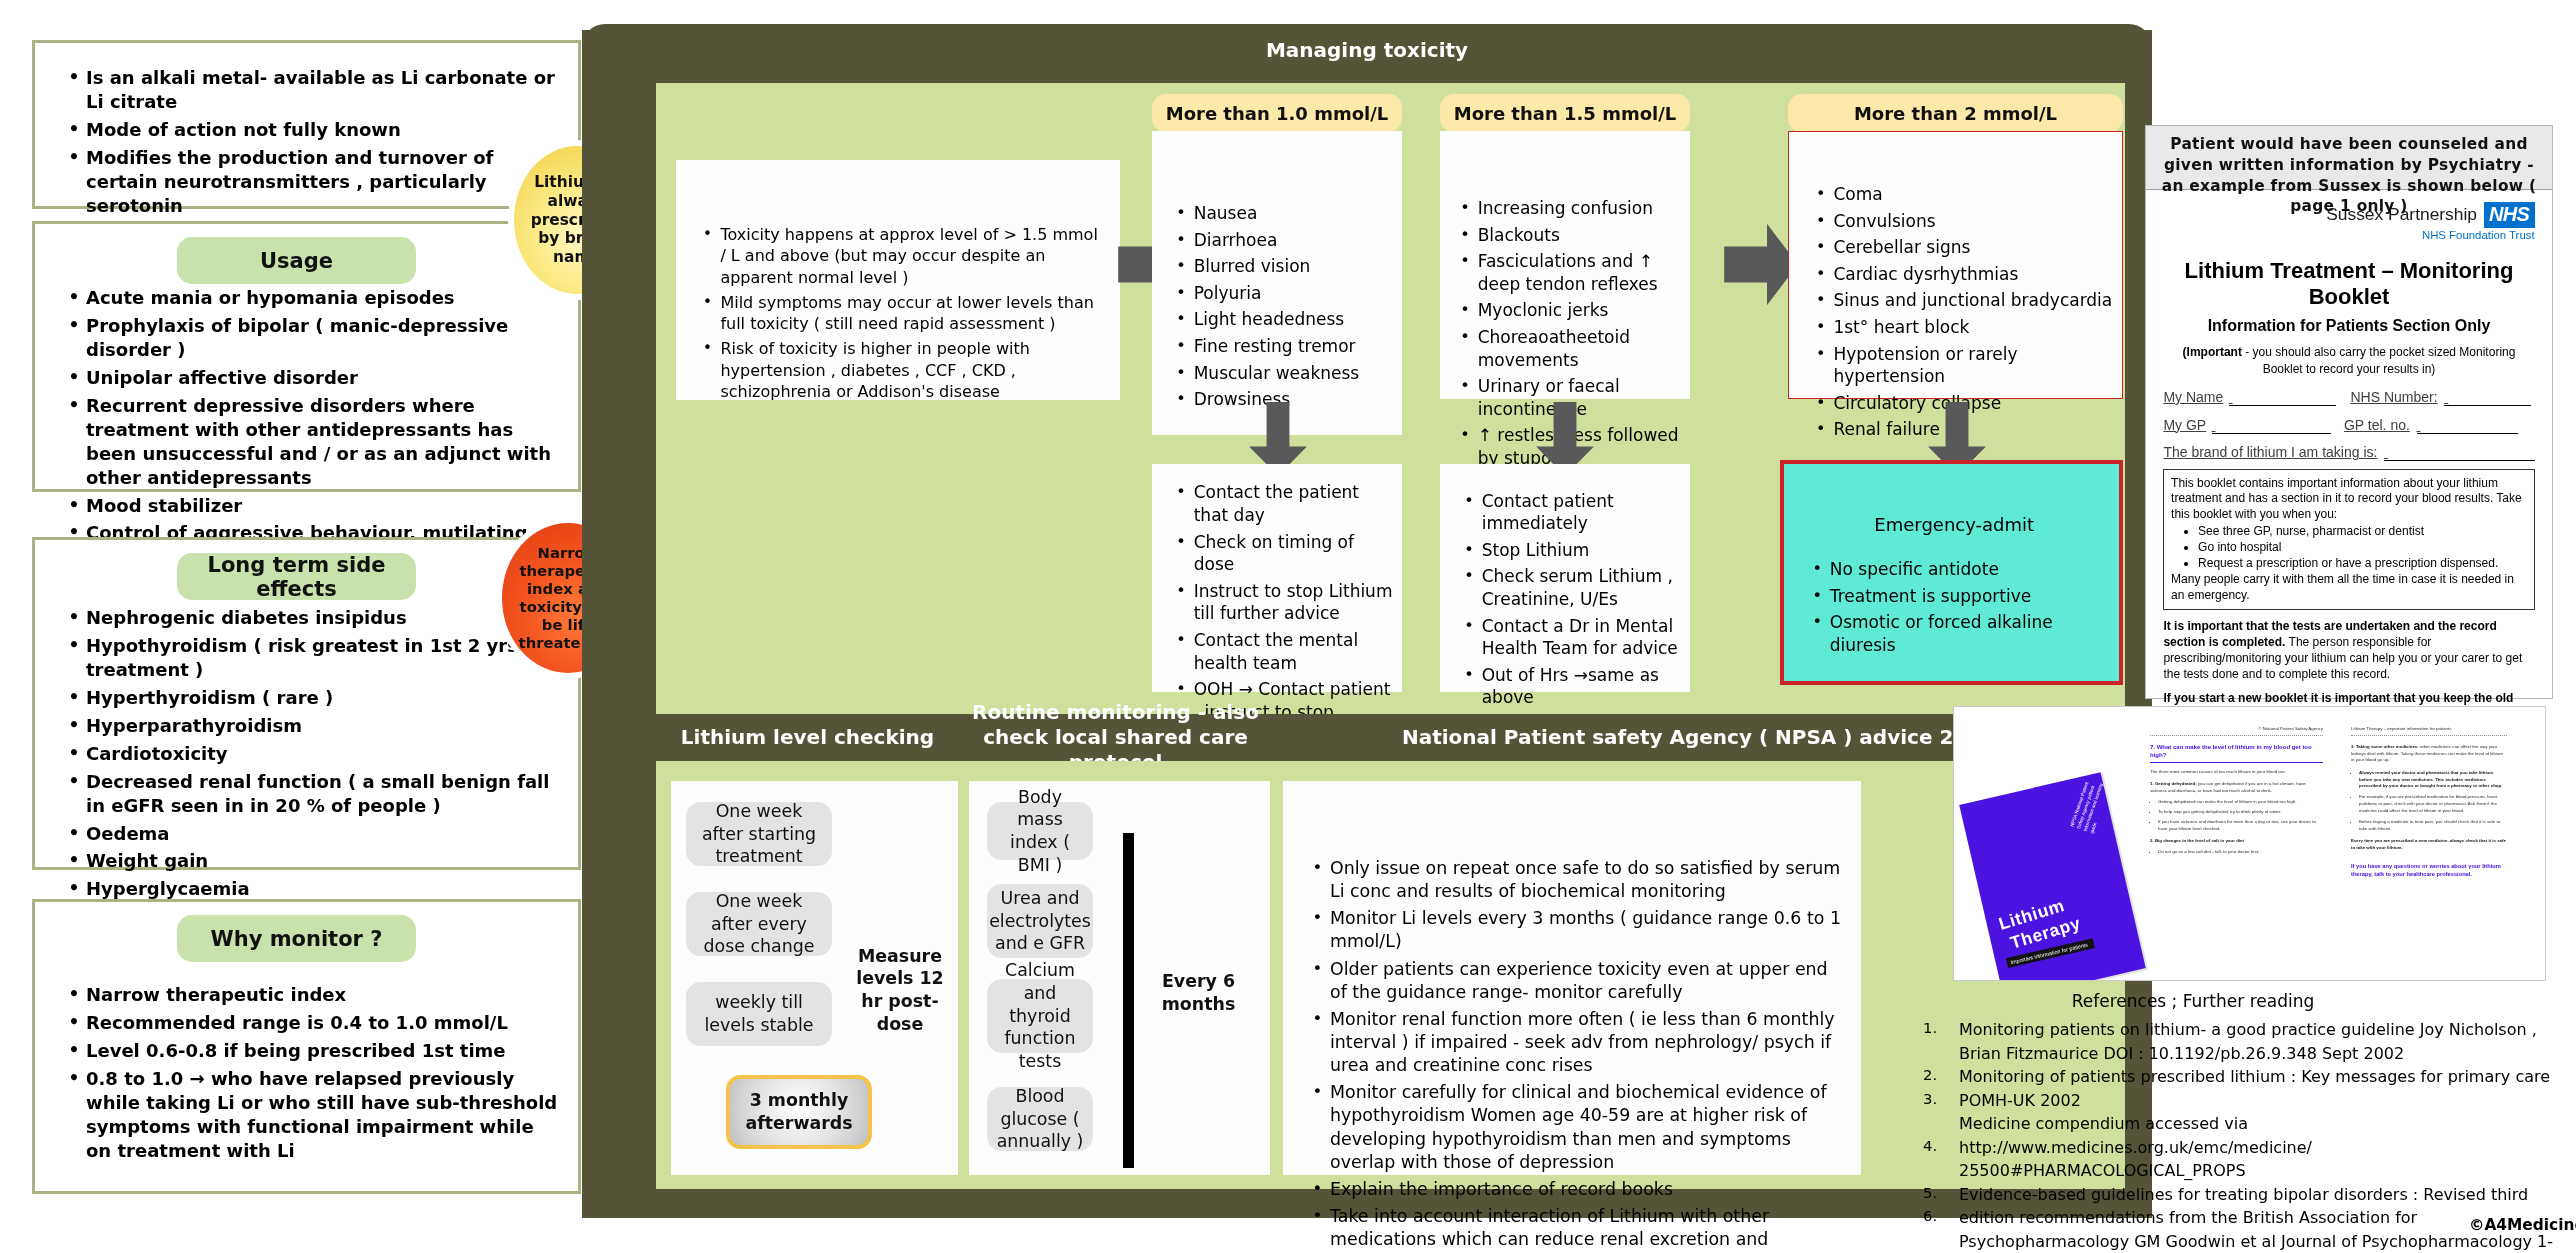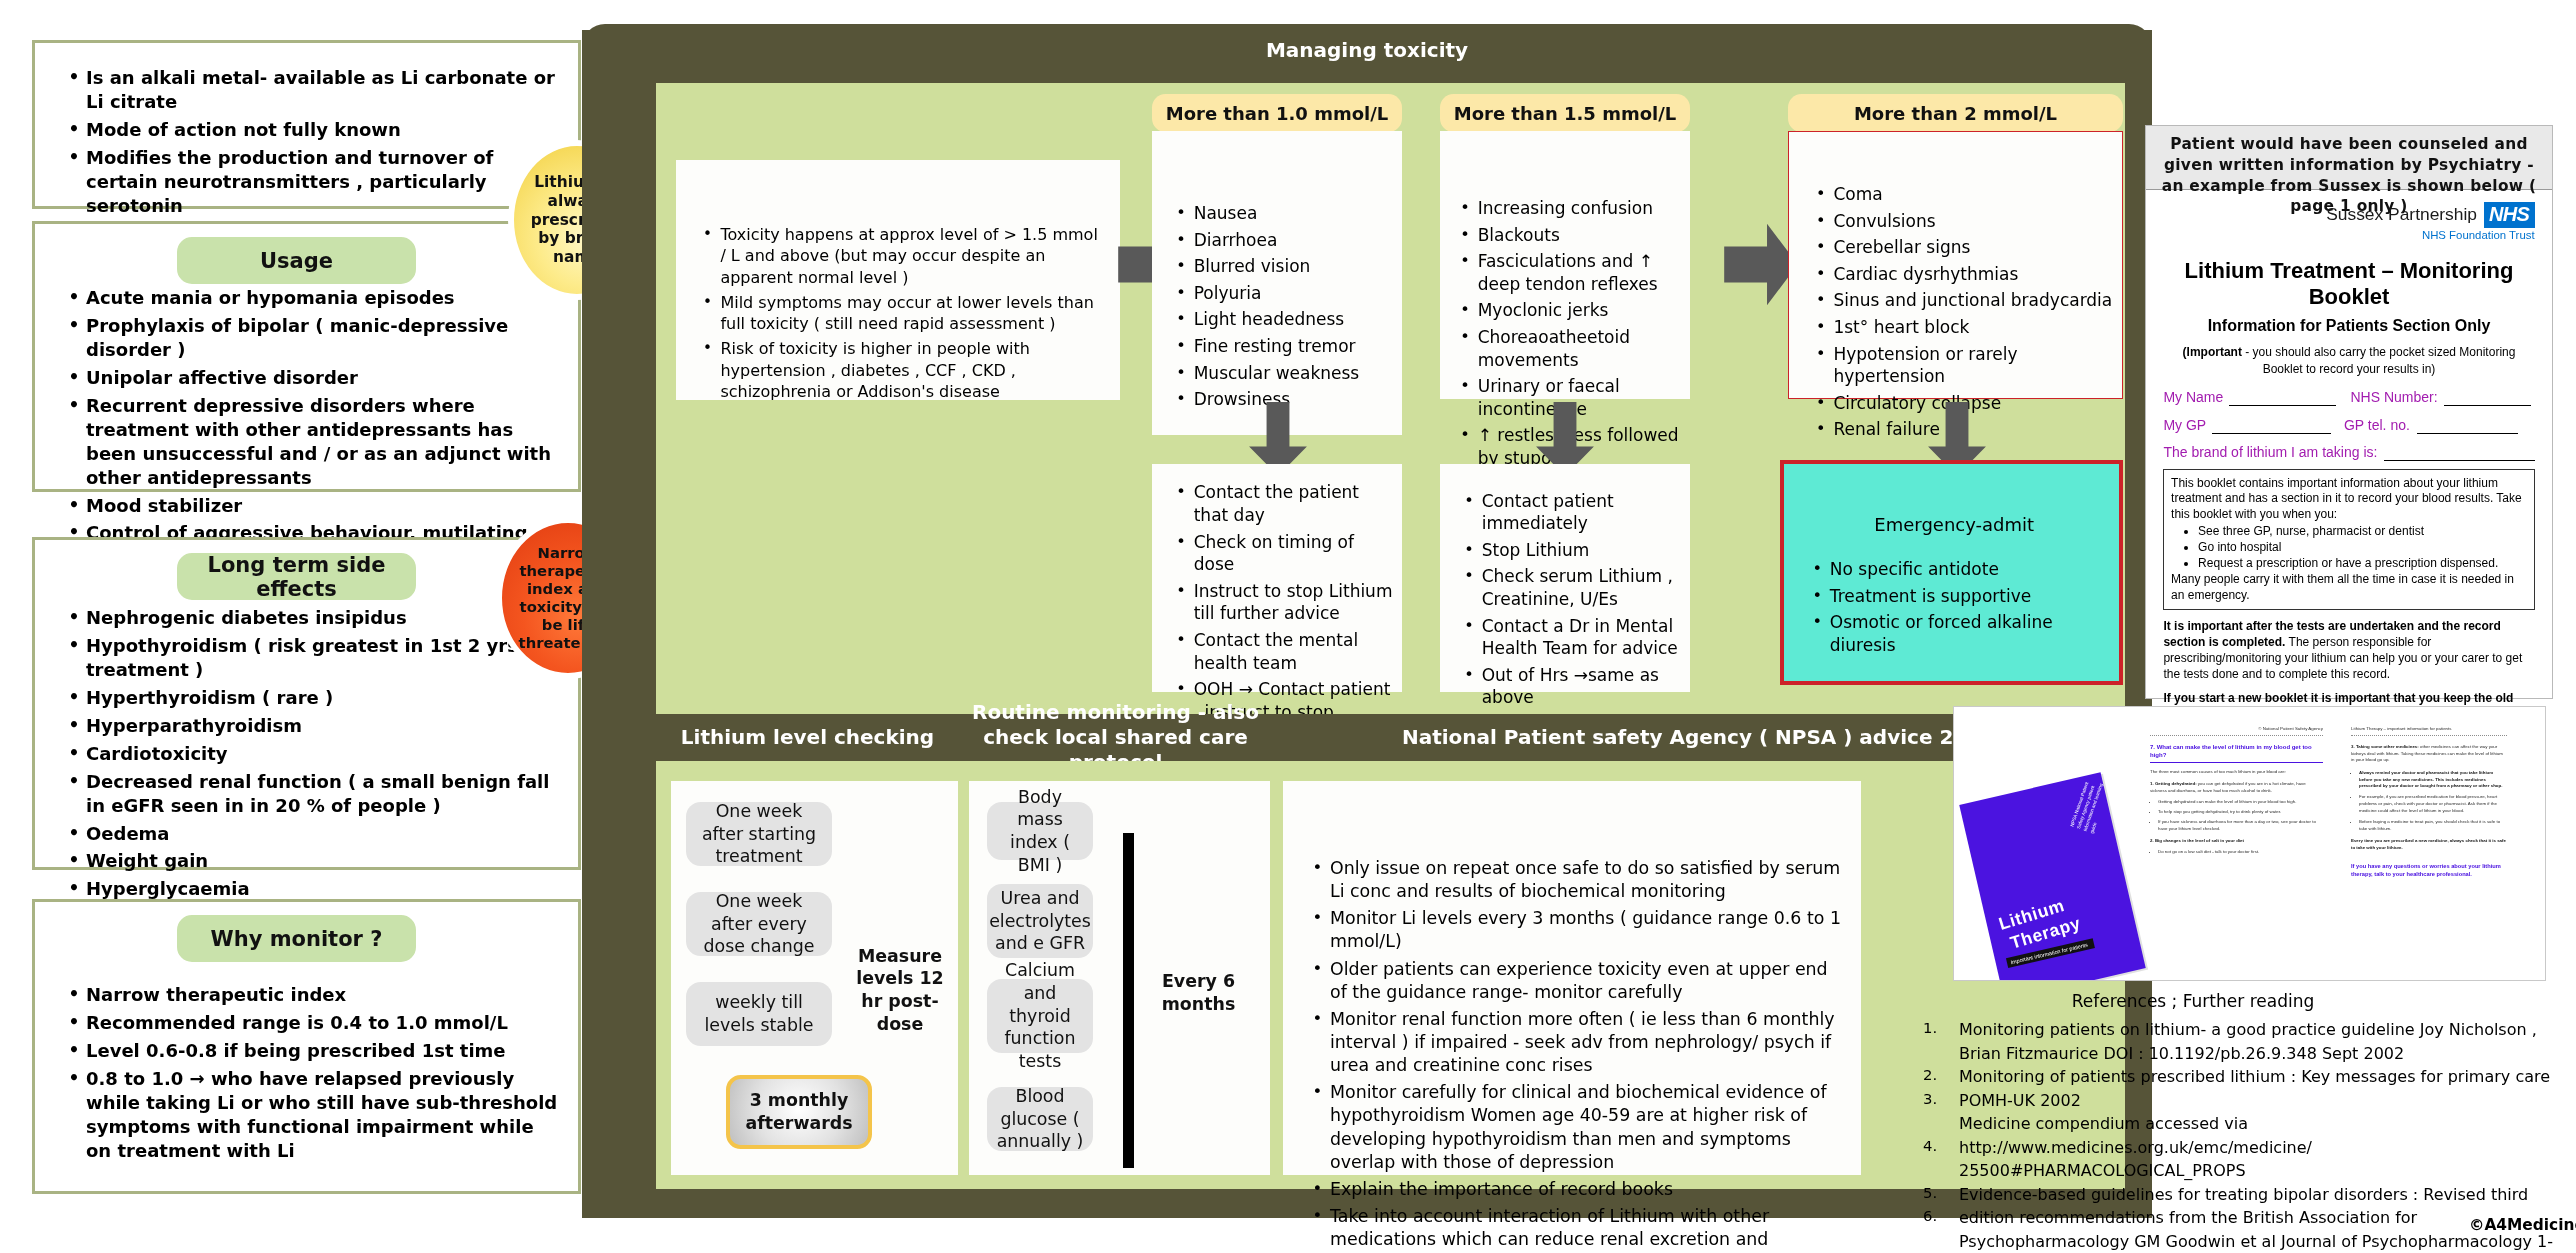--- a/index.html
+++ b/index.html
@@ -89,21 +89,21 @@
   .nhs-row{display:flex;align-items:center;justify-content:flex-end;gap:6.7px;}
   .nhs-name{font-size:17.4px;color:#1a1a1a;font-family:"Liberation Sans",sans-serif;}
   .nhs-logo{
     background:#0072ce;color:#fff;font-weight:700;font-style:italic;
     font-family:"Liberation Sans",sans-serif;font-size:20px;padding:0.7px 5.4px 2px 5.4px;letter-spacing:-0.7px;
   }
   .nhs-sub{color:#0072ce;font-size:11.4px;text-align:right;font-family:"Liberation Sans",sans-serif;}
   .bk-title{font-family:"Liberation Sans",sans-serif;font-weight:700;font-size:22px;text-align:center;color:#000;}
   .bk-sub{font-family:"Liberation Sans",sans-serif;font-weight:700;font-size:16px;text-align:center;color:#000;}
   .bk-imp{font-family:"Liberation Sans",sans-serif;font-size:12px;text-align:center;color:#000;line-height:1.35;}
-  .bk-field{font-family:"Liberation Sans",sans-serif;font-size:14px;color:#a21caf;}
+  .bk-field{font-family:"Liberation Sans",sans-serif;font-size:14px;color:#404040;text-decoration:underline;}
   .ulline{display:inline-block;border-bottom:1px solid #000;}
   .bk-box{border:1px solid #333;padding:5.4px 6.7px;box-sizing:border-box;
           font-family:"Liberation Sans",sans-serif;font-size:12px;line-height:1.32;color:#000;}
   .bk-box ul{margin:1.3px 0 0 0;padding-left:27px;}
   .bk-para{font-family:"Liberation Sans",sans-serif;font-size:12px;line-height:1.34;color:#000;}
 
   
   .scan{background:#ffffff;border:1.3px solid #c9c9c9;overflow:hidden;}
   .scan-col{position:absolute;font-size:4.4px;line-height:1.55;color:#2b2b2b;
             font-family:"Liberation Sans",sans-serif;}
@@ -408,21 +408,21 @@
         <div>This booklet contains important information about your lithium treatment and has a section in it to record your blood results. Take this booklet with you when you:</div>
         <ul>
           <li>See three GP, nurse, pharmacist or dentist</li>
           <li>Go into hospital</li>
           <li>Request a prescription or have a prescription dispensed.</li>
         </ul>
         <div>Many people carry it with them all the time in case it is needed in an emergency.</div>
       </div>
 
       <div class="bk-para" style="margin-top:8px;">
-        <b>It is important after the tests are undertaken and the record section is completed.</b><span>  The person responsible for prescribing/monitoring your lithium can help you or your carer to get the tests done and to complete this record.</span>
+        <b>It is important that the tests are undertaken and the record section is completed.</b><span>  The person responsible for prescribing/monitoring your lithium can help you or your carer to get the tests done and to complete this record.</span>
       </div>
       <div class="bk-para" style="margin-top:8px;">
         <b>If you start a new booklet it is important that you keep the old one with the new one for at least 2 years.</b>
       </div>
     </div>
   </div>
 
   <div class="abs scan" style="left:1953px;top:706px;width:593px;height:275px;">
 
     <div class="scan-col" style="left:196px;top:19px;width:173px;">

